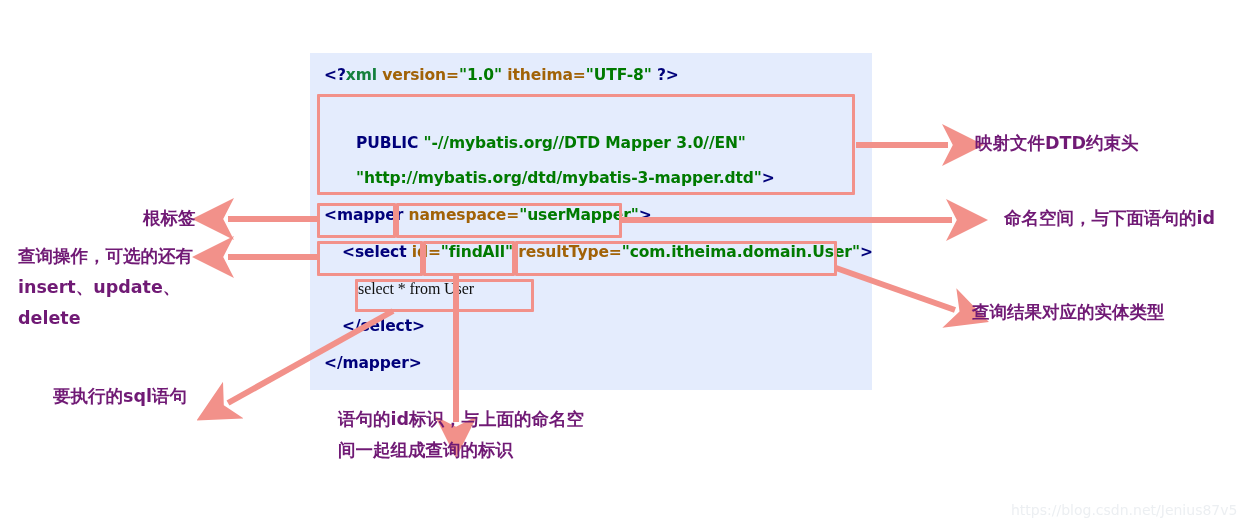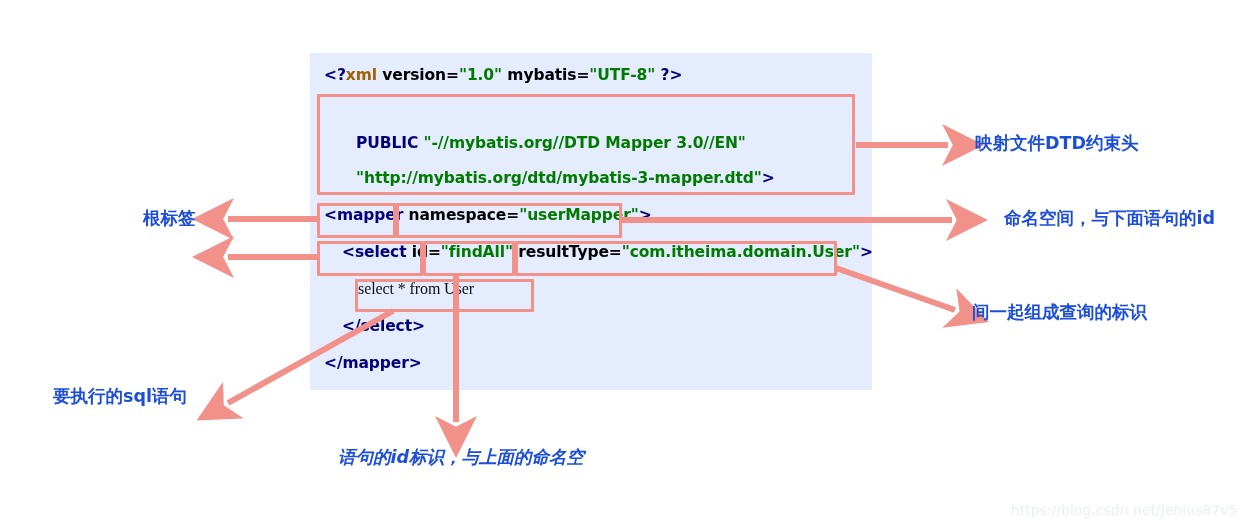--- a/index.html
+++ b/index.html
@@ -20,22 +20,22 @@
   .code-line{
     position:absolute;
     white-space:pre;
     font-family:"DejaVu Sans","Liberation Sans",sans-serif;
     font-weight:bold;
     font-size:15.5px;
     letter-spacing:-0.1px;
     color:#00007a;
   }
   .t-punct{color:#00007a;}
-  .t-tag{color:#a16207;}
-  .t-attr{color:#000000;}
+  .t-tag{color:#15803d;}
+  .t-attr{color:#a16207;}
   .t-str{color:#007a00;}
   .t-plain{
     color:#111111;font-weight:normal;
     font-family:"Liberation Serif","DejaVu Serif",serif;
     font-size:16px;
   }
 
   #line-xml     {left:14px; top:13px;}
   #line-doctype {left:14px; top:47px;}
   #line-public  {left:46px; top:81px;}
@@ -61,53 +61,53 @@
   #box-id       {left:423px; top:241px; width:92px;  height:35px;}
   #box-resulttype{left:515px;top:241px; width:322px; height:35px;}
   #box-sql      {left:355px; top:279px; width:179px; height:33px;}
 
   
   .arrow-svg{position:absolute;left:0;top:0;width:1240px;height:526px;overflow:visible;pointer-events:none;}
 
   
   .anno{
     position:absolute;
-    color:#1d4ed8;
+    color:#701a75;
     font-family:"DejaVu Sans","Liberation Sans",sans-serif;
     font-size:17.5px;
     font-weight:bold;
     line-height:31px;
     white-space:pre;
   }
   #anno-dtd       {left:975px; top:128px;}
   #anno-namespace {left:1004px; top:203px;}
   #anno-root      {left:143px; top:203px;font-family:Liberation Serif, serif;}
   #anno-query     {left:18px;  top:241px;}
   #anno-result    {left:972px; top:297px;}
   #anno-sql       {left:53px;  top:381px;text-align:right;}
-  #anno-id        {left:338px; top:442px;font-style:italic;}
+  #anno-id        {left:338px; top:404px;}
 
   
   #watermark{
     position:absolute;left:1011px;top:502px;
     color:#eceff2;
     font-family:"DejaVu Sans","Liberation Sans",sans-serif;
     font-size:14px;
     font-weight:normal;
     white-space:pre;
   }
 </style>
 </head>
 <body>
 
 <div class="stage">
 
   <div id="code-panel">
 
-    <div class="code-line" id="line-xml"><span class="t-punct">&lt;?</span><span class="t-tag">xml</span><span> </span><span class="t-attr">version=</span><span class="t-str">"1.0"</span><span> </span><span class="t-attr">mybatis=</span><span class="t-str">"UTF-8"</span><span class="t-punct"> ?&gt;</span></div>
+    <div class="code-line" id="line-xml"><span class="t-punct">&lt;?</span><span class="t-tag">xml</span><span> </span><span class="t-attr">version=</span><span class="t-str">"1.0"</span><span> </span><span class="t-attr">itheima=</span><span class="t-str">"UTF-8"</span><span class="t-punct"> ?&gt;</span></div>
 
 
     <div class="code-line" id="line-public"><span class="t-punct">PUBLIC</span><span> </span><span class="t-str">"-//mybatis.org//DTD Mapper 3.0//EN"</span></div>
 
     <div class="code-line" id="line-dtdurl"><span class="t-str">"http://mybatis.org/dtd/mybatis-3-mapper.dtd"</span><span class="t-punct">&gt;</span></div>
 
     <div class="code-line" id="line-mapper"><span class="t-punct">&lt;mapper</span><span> </span><span class="t-attr">namespace=</span><span class="t-str">"userMapper"</span><span class="t-punct">&gt;</span></div>
 
     <div class="code-line" id="line-select"><span class="t-punct">&lt;select</span><span> </span><span class="t-attr">id=</span><span class="t-str">"findAll"</span><span> </span><span class="t-attr">resultType=</span><span class="t-str">"com.itheima.domain.User"</span><span class="t-punct">&gt;</span></div>
 
@@ -161,22 +161,23 @@
   <div class="hl" id="box-id"></div>
   <div class="hl" id="box-resulttype"></div>
   <div class="hl" id="box-sql"></div>
 
   <div class="anno" id="anno-dtd"><span>映射文件DTD约束头</span></div>
 
   <div class="anno" id="anno-namespace"><span>命名空间，与下面语句的id</span><br></div>
 
   <div class="anno" id="anno-root"><span>根标签</span></div>
 
+  <div class="anno" id="anno-query"><span>查询操作，可选的还有</span><br><span>insert、update、</span><br><span>delete</span></div>
 
-  <div class="anno" id="anno-result"><span>间一起组成查询的标识</span></div>
+  <div class="anno" id="anno-result"><span>查询结果对应的实体类型</span></div>
 
   <div class="anno" id="anno-sql"><span>要执行的sql语句</span></div>
 
-  <div class="anno" id="anno-id"><span>语句的id标识，与上面的命名空</span><br></div>
+  <div class="anno" id="anno-id"><span>语句的id标识，与上面的命名空</span><br><span>间一起组成查询的标识</span></div>
 
   <div id="watermark">https://blog.csdn.net/Jenius87v5</div>
 
 </div>
 
 </body></html>

